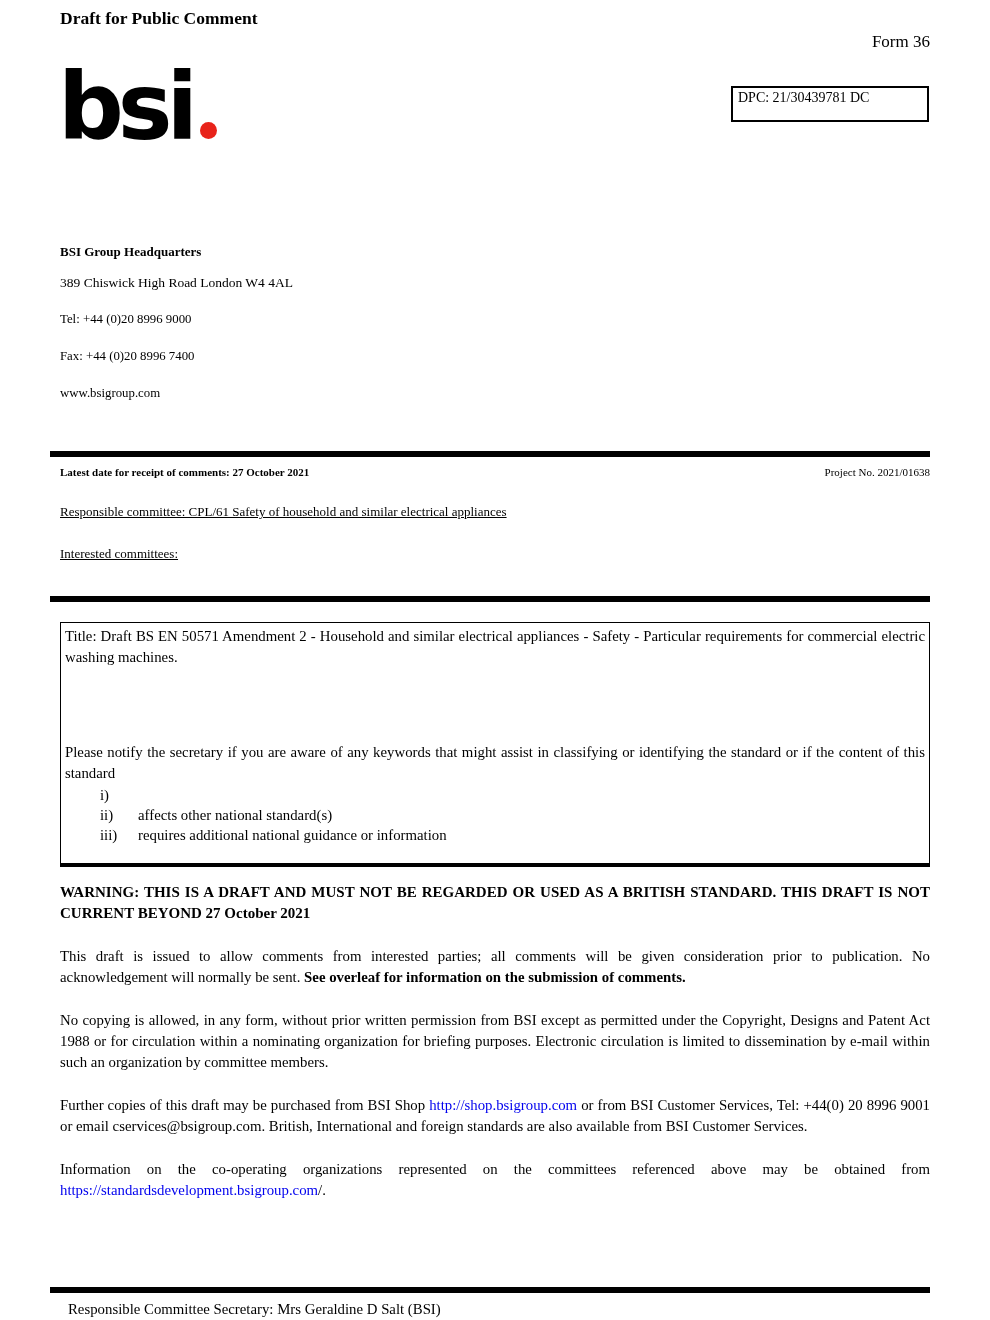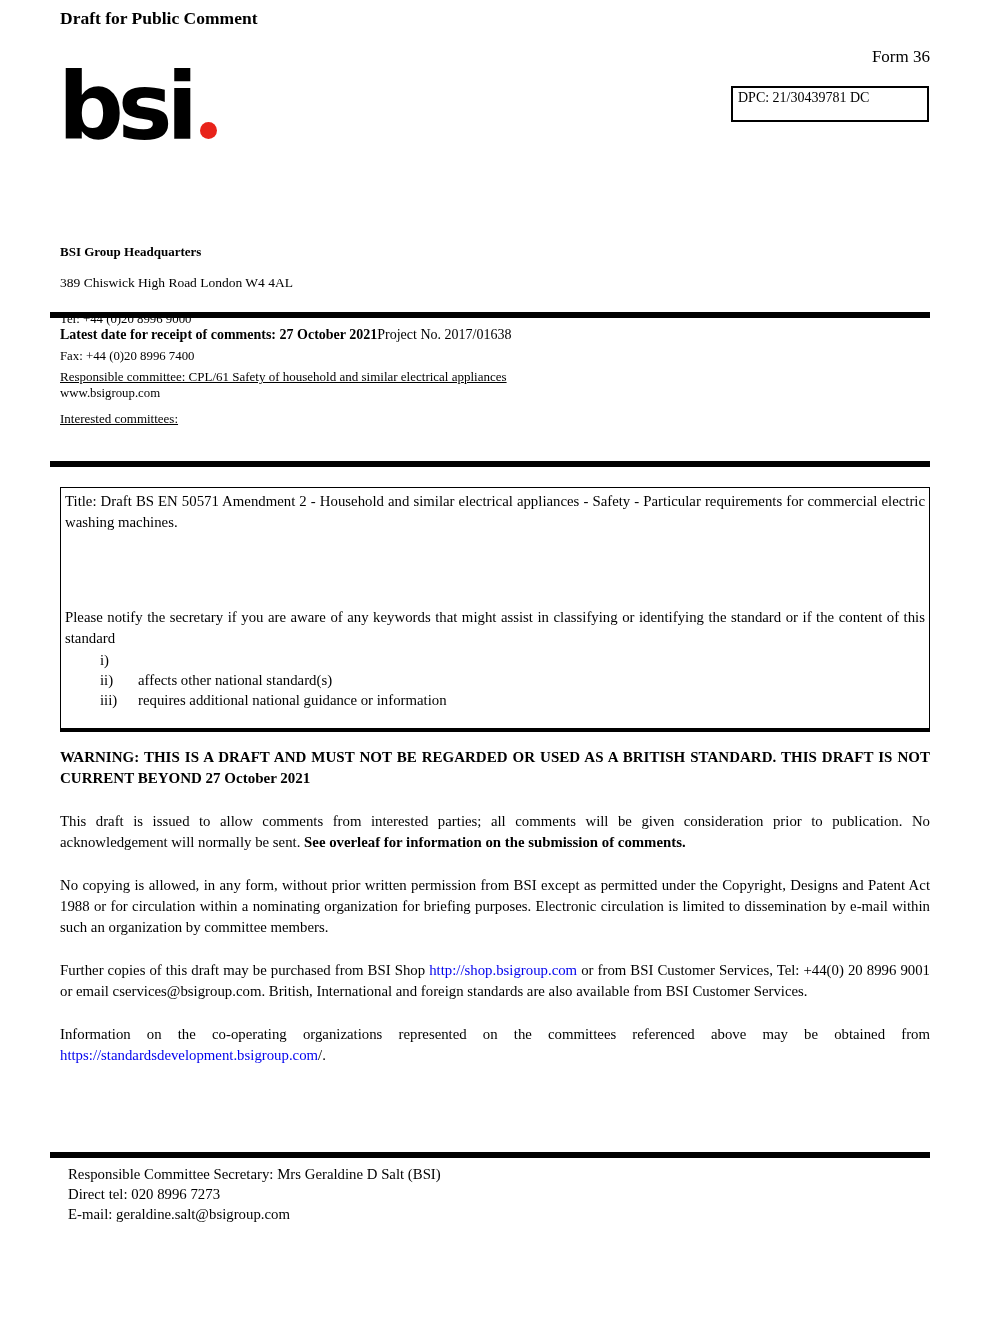--- a/index.html
+++ b/index.html
@@ -6,27 +6,27 @@
   body {
     width: 990px; height: 1320px;
     color: #000;
     font-family: "Liberation Serif", serif;
     font-size: 14.8px;
     -webkit-font-smoothing: antialiased;
   }
   .page { position: relative; padding: 0 60px; }
 
   
-  .header { position: relative; height: 312px; }
+  .header { position: relative; height: 451px; }
   .draft-label {
     position: absolute; top: 8px; left: 0;
     font-weight: bold; font-size: 17.5px;
   }
   .form-no {
-    position: absolute; top: 47px; right: 0;
+    position: absolute; top: 32px; right: 0;
     font-size: 17px;
   }
   .dpc-box {
     position: absolute; top: 86px; right: 1px;
     border: 2px solid #000;
     padding: 2px 7px 14px 5px;
     font-size: 14px;
     min-width: 182px;
   }
   .logo {
@@ -54,22 +54,22 @@
   }
 
   
   .rule {
     height: 6px; background: #000;
     margin-left: -10px; width: calc(100% + 10px);
   }
 
   
   .comments-line {
-    display: flex; align-items: baseline;
-    margin-top: 9px; font-size: 14px; font-family: Liberation Serif, serif;
+    display: flex; justify-content: space-between; align-items: baseline;
+    margin-top: 9px; font-size: 11px; font-family: Liberation Serif, serif;
   }
   .comments-line .left { font-weight: bold; }
   .section-line { margin-top: 26px; font-size: 13px; text-decoration: underline; }
   .rule-2 { margin-top: 34px; }
 
   
   .title-box {
     margin-top: 20px;
     border: 1px solid #000;
     border-bottom: 4px solid #000;
@@ -114,21 +114,21 @@
       <div class="hq-line">Tel: +44 (0)20 8996 9000</div>
       <div class="hq-line">Fax: +44 (0)20 8996 7400</div>
       <div class="hq-line">www.bsigroup.com</div>
     </div>
   </div>
 
   <div class="rule"></div>
 
   <div class="comments-line">
     <div class="left">Latest date for receipt of comments: 27 October 2021</div>
-    <div class="right">Project No. 2017/01638</div>
+    <div class="right">Project No. 2021/01638</div>
   </div>
 
   <div class="section-line">Responsible committee: CPL/61 Safety of household and similar electrical appliances</div>
   <div class="section-line">Interested committees:</div>
 
   <div class="rule rule-2"></div>
 
   <div class="title-box">
     <div class="box-title">Title: Draft BS EN 50571 Amendment 2 - Household and similar electrical appliances - Safety - Particular requirements for commercial electric washing machines.</div>
     <div class="notify">Please notify the secretary if you are aware of any keywords that might assist in classifying or identifying the standard or if the content of this standard</div>

